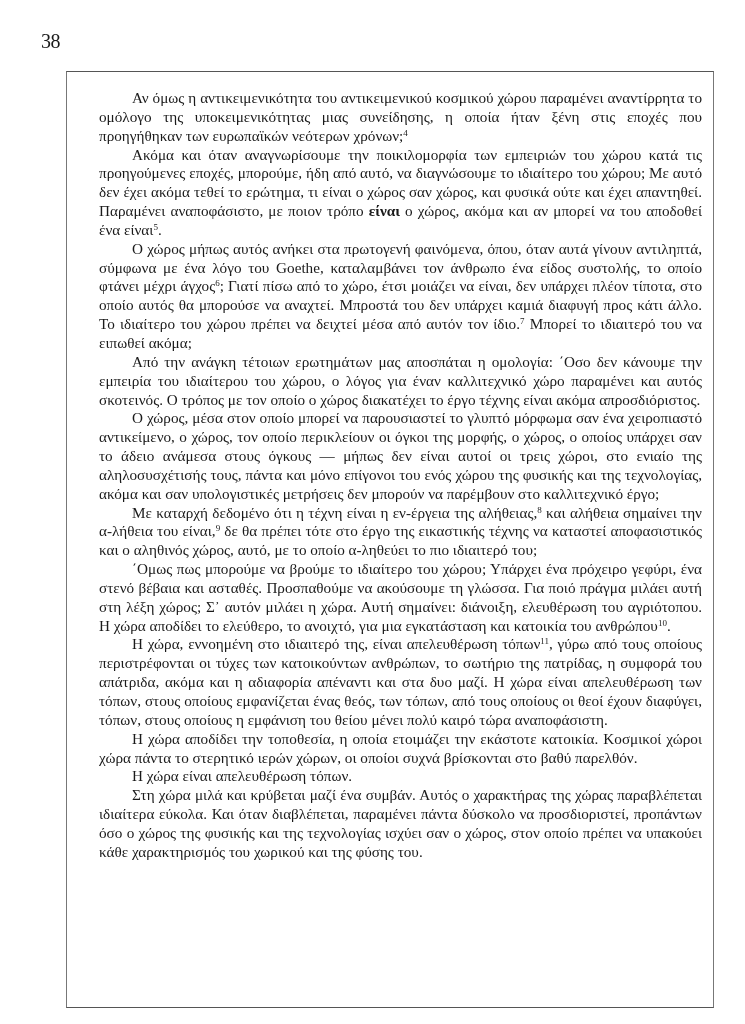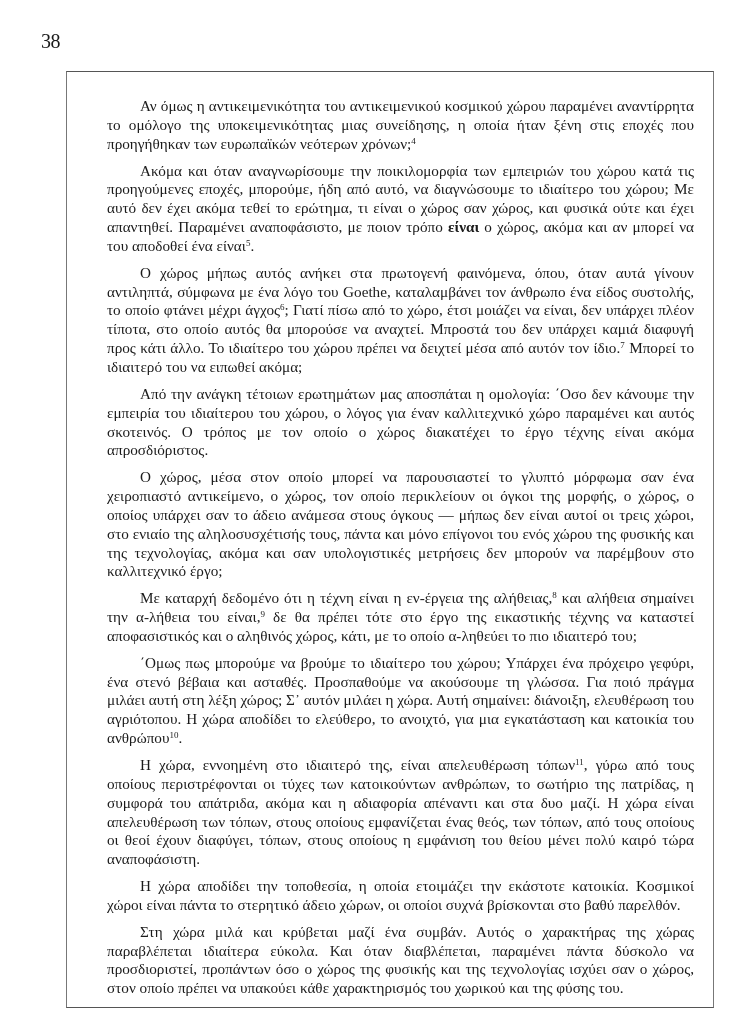--- a/index.html
+++ b/index.html
@@ -13,33 +13,34 @@
   .frame {
     position: absolute; left: 66px; top: 71px; width: 648px; height: 937px;
     border-top: 1.5px solid #555; border-bottom: 1.5px solid #555;
     border-left: 1px solid #777; border-right: 1px solid #777;
     box-sizing: border-box;
   }
   .body-text {
     position: absolute; left: 99px; top: 89px; width: 603px;
     font-size: 15.2px; line-height: 18.85px; text-align: justify;
   }
-  .body-text p { margin: 8px; text-indent: 33px; }
+  .body-text p { margin: 0; text-indent: 33px; }
   sup { font-size: 9px; line-height: 0; vertical-align: 5px; }
   b { font-weight: bold; font-family: Liberation Serif, serif; }
 </style>
 </head>
 <body>
 
 <div class="page-number">38</div>
 <div class="frame"></div>
 <div class="body-text" id="body-text">
     <p><span>Αν όμως η αντικειμενικότητα του αντικειμενικού κοσμικού χώρου παραμένει αναντίρρητα το ομόλογο της υποκειμενικότητας μιας συνείδησης, η οποία ήταν ξένη στις εποχές που προηγήθηκαν των ευρωπαϊκών νεότερων χρόνων;</span><sup>4</sup></p>
     <p><span>Ακόμα και όταν αναγνωρίσουμε την ποικιλομορφία των εμπειριών του χώρου κατά τις προηγούμενες εποχές, μπορούμε, ήδη από αυτό, να διαγνώσουμε το ιδιαίτερο του χώρου; Με αυτό δεν έχει ακόμα τεθεί το ερώτημα, τι είναι ο χώρος σαν χώρος, και φυσικά ούτε και έχει απαντηθεί. Παραμένει αναποφάσιστο, με ποιον τρόπο </span><b>είναι</b><span> ο χώρος, ακόμα και αν μπορεί να του αποδοθεί ένα είναι</span><sup>5</sup><span>.</span></p>
     <p><span>Ο χώρος μήπως αυτός ανήκει στα πρωτογενή φαινόμενα, όπου, όταν αυτά γίνουν αντιληπτά, σύμφωνα με ένα λόγο του Goethe, καταλαμβάνει τον άνθρωπο ένα είδος συστολής, το οποίο φτάνει μέχρι άγχος</span><sup>6</sup><span>; Γιατί πίσω από το χώρο, έτσι μοιάζει να είναι, δεν υπάρχει πλέον τίποτα, στο οποίο αυτός θα μπορούσε να αναχτεί. Μπροστά του δεν υπάρχει καμιά διαφυγή προς κάτι άλλο. Το ιδιαίτερο του χώρου πρέπει να δειχτεί μέσα από αυτόν τον ίδιο.</span><sup>7</sup><span> Μπορεί το ιδιαιτερό του να ειπωθεί ακόμα;</span></p>
     <p><span>Από την ανάγκη τέτοιων ερωτημάτων μας αποσπάται η ομολογία: ΄Οσο δεν κάνουμε την εμπειρία του ιδιαίτερου του χώρου, ο λόγος για έναν καλλιτεχνικό χώρο παραμένει και αυτός σκοτεινός. Ο τρόπος με τον οποίο ο χώρος διακατέχει το έργο τέχνης είναι ακόμα απροσδιόριστος.</span></p>
     <p><span>Ο χώρος, μέσα στον οποίο μπορεί να παρουσιαστεί το γλυπτό μόρφωμα σαν ένα χειροπιαστό αντικείμενο, ο χώρος, τον οποίο περικλείουν οι όγκοι της μορφής, ο χώρος, ο οποίος υπάρχει σαν το άδειο ανάμεσα στους όγκους — μήπως δεν είναι αυτοί οι τρεις χώροι, στο ενιαίο της αληλοσυσχέτισής τους, πάντα και μόνο επίγονοι του ενός χώρου της φυσικής και της τεχνολογίας, ακόμα και σαν υπολογιστικές μετρήσεις δεν μπορούν να παρέμβουν στο καλλιτεχνικό έργο;</span></p>
-    <p><span>Με καταρχή δεδομένο ότι η τέχνη είναι η εν-έργεια της αλήθειας,</span><sup>8</sup><span> και αλήθεια σημαίνει την α-λήθεια του είναι,</span><sup>9</sup><span> δε θα πρέπει τότε στο έργο της εικαστικής τέχνης να καταστεί αποφασιστικός και ο αληθινός χώρος, κάτι, με το οποίο α-ληθεύει το πιο ιδιαιτερό του;</span></p>
+    <p><span>Με καταρχή δεδομένο ότι η τέχνη είναι η εν-έργεια της αλήθειας,</span><sup>8</sup><span> και αλήθεια σημαίνει την α-λήθεια του είναι,</span><sup>9</sup><span> δε θα πρέπει τότε στο έργο της εικαστικής τέχνης να καταστεί αποφασιστικός και ο αληθινός χώρος, αυτό, με το οποίο α-ληθεύει το πιο ιδιαιτερό του;</span></p>
     <p><span>΄Ομως πως μπορούμε να βρούμε το ιδιαίτερο του χώρου; Υπάρχει ένα πρόχειρο γεφύρι, ένα στενό βέβαια και ασταθές. Προσπαθούμε να ακούσουμε τη γλώσσα. Για ποιό πράγμα μιλάει αυτή στη λέξη χώρος; Σ᾽ αυτόν μιλάει η χώρα. Αυτή σημαίνει: διάνοιξη, ελευθέρωση του αγριότοπου. Η χώρα αποδίδει το ελεύθερο, το ανοιχτό, για μια εγκατάσταση και κατοικία του ανθρώπου</span><sup>10</sup><span>.</span></p>
     <p><span>Η χώρα, εννοημένη στο ιδιαιτερό της, είναι απελευθέρωση τόπων</span><sup>11</sup><span>, γύρω από τους οποίους περιστρέφονται οι τύχες των κατοικούντων ανθρώπων, το σωτήριο της πατρίδας, η συμφορά του απάτριδα, ακόμα και η αδιαφορία απέναντι και στα δυο μαζί. Η χώρα είναι απελευθέρωση των τόπων, στους οποίους εμφανίζεται ένας θεός, των τόπων, από τους οποίους οι θεοί έχουν διαφύγει, τόπων, στους οποίους η εμφάνιση του θείου μένει πολύ καιρό τώρα αναποφάσιστη.</span></p>
-    <p><span>Η χώρα αποδίδει την τοποθεσία, η οποία ετοιμάζει την εκάστοτε κατοικία. Κοσμικοί χώροι είναι πάντα το στερητικό άδειο χώρων, οι οποίοι συχνά βρίσκονται στο βαθύ παρελθόν.</span></p>
+    <p><span>Η χώρα αποδίδει την τοποθεσία, η οποία ετοιμάζει την εκάστοτε κατοικία. Κοσμικοί χώροι χώρα πάντα το στερητικό ιερών χώρων, οι οποίοι συχνά βρίσκονται στο βαθύ παρελθόν.</span></p>
+    <p><span>Η χώρα είναι απελευθέρωση τόπων.</span></p>
     <p><span>Στη χώρα μιλά και κρύβεται μαζί ένα συμβάν. Αυτός ο χαρακτήρας της χώρας παραβλέπεται ιδιαίτερα εύκολα. Και όταν διαβλέπεται, παραμένει πάντα δύσκολο να προσδιοριστεί, προπάντων όσο ο χώρος της φυσικής και της τεχνολογίας ισχύει σαν ο χώρος, στον οποίο πρέπει να υπακούει κάθε χαρακτηρισμός του χωρικού και της φύσης του.</span></p>
   </div>
 
 </body></html>

